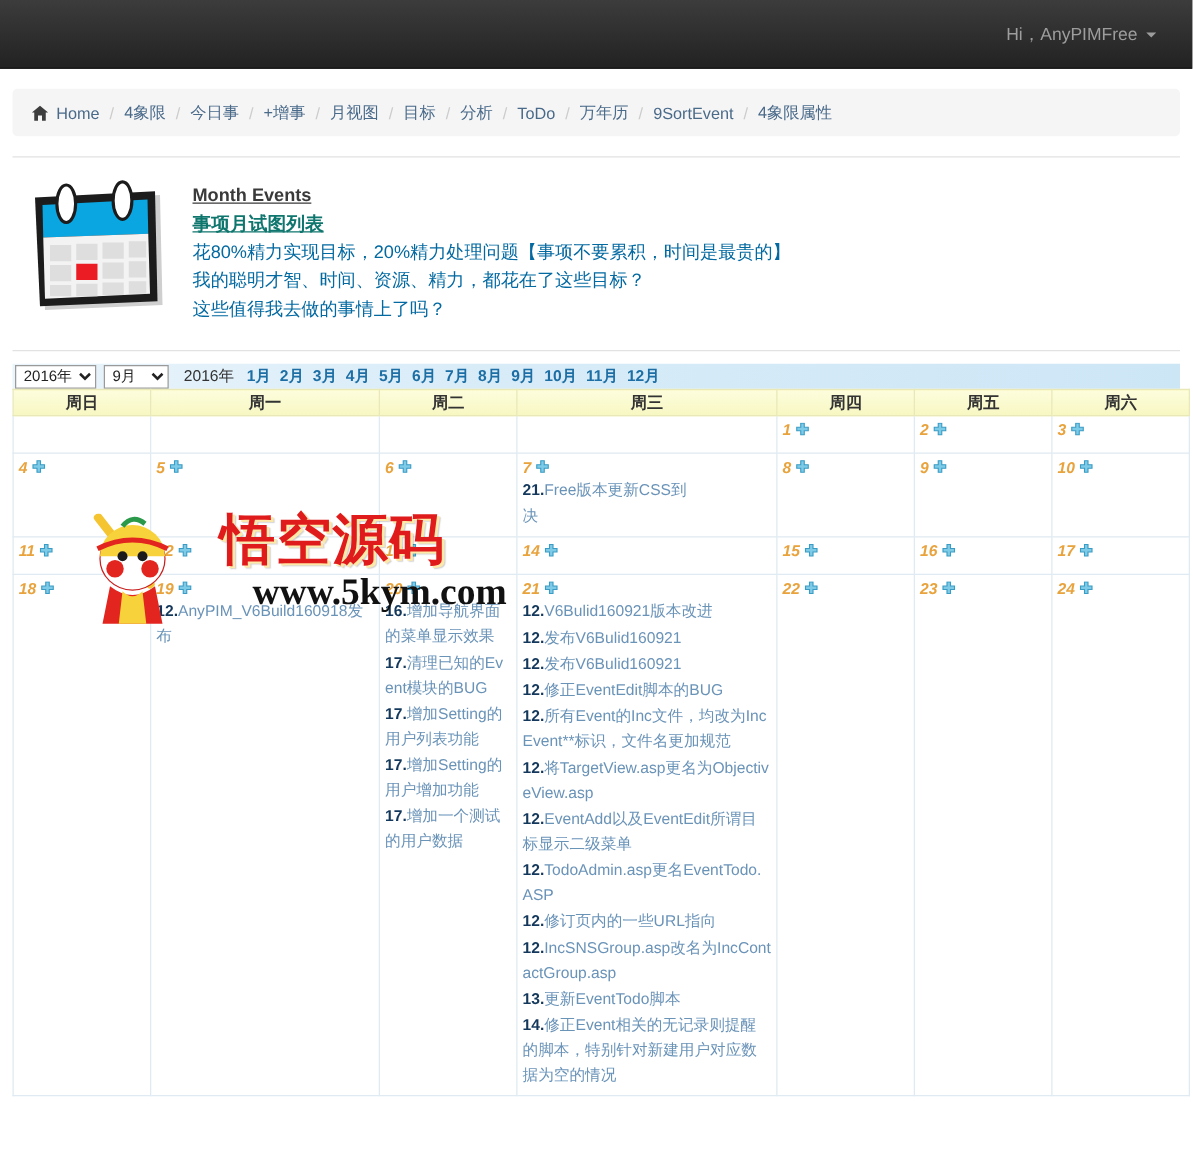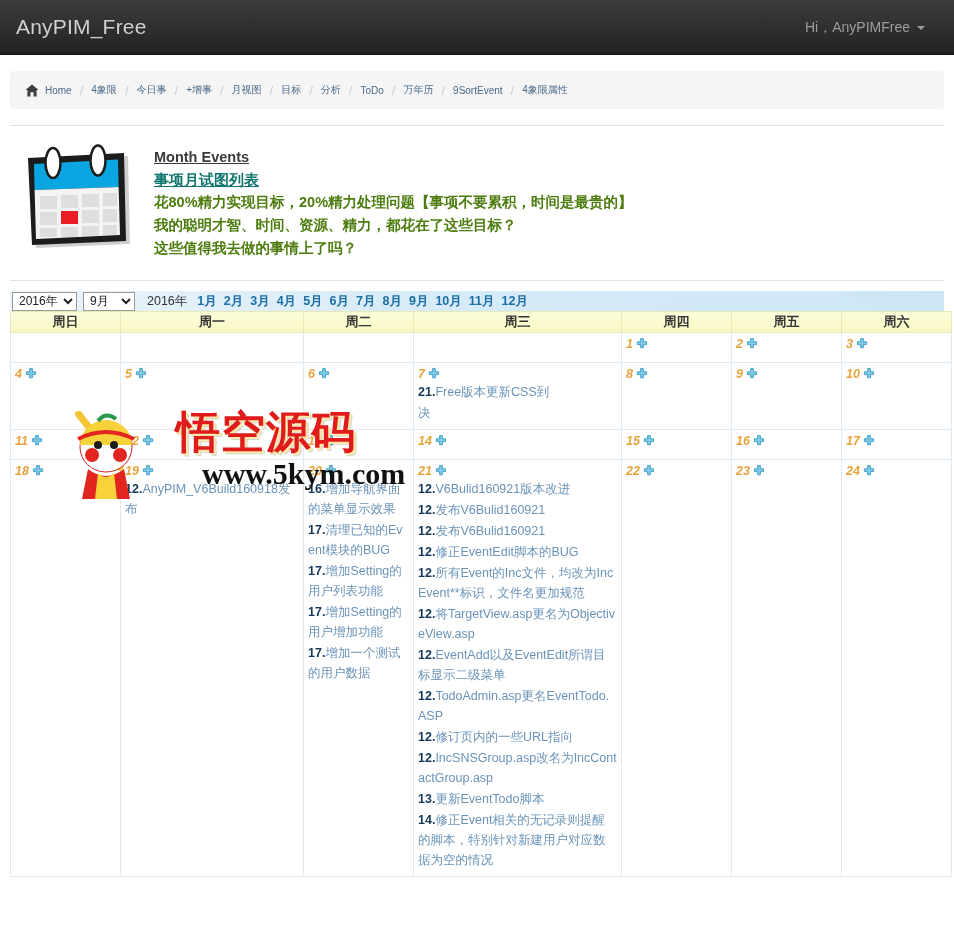--- a/index.html
+++ b/index.html
@@ -65,21 +65,21 @@
     padding:9px 15px;
     display:flex;
     align-items:center;
     flex-wrap:wrap;
     height:38px;
   }
   .home-icon { margin-right:6px; display:inline-flex; align-items:center; }
   .bc-link {
     color:#4a6a8a;
     text-decoration:none;
-    font-size:10px;
+    font-size:13px;
     white-space:nowrap;
   }
   .bc-sep { color:#ccc; padding:0 8px; font-size:13px; }
 
   
   .hr-top {
     border:0; border-top:1px solid #e2e2e2;
     margin:16px 10px 0 10px;
   }
   .intro {
@@ -98,23 +98,22 @@
   }
   .intro-sub {
     font-size:15px;
     font-weight:bold;
     color:#0f766e;
     text-decoration:underline;
     line-height:23px;
   }
   .intro-line {
     font-size:14.5px;
-    color:#4d7c0f;
+    color:#0369a1;
     line-height:23px;
-    font-weight:bold;
   }
   .hr-bot {
     border:0;border-top:1px solid #e2e2e2;
     margin:14px 10px 0 10px;
   }
 
   
   .monthbar {
     margin:10px 10px 0 10px;
     height:20px;
@@ -219,21 +218,20 @@
     font-weight:bold;
     color:#111;
     white-space:nowrap;
     font-family:Liberation Serif, serif;
   }
 </style>
 </head>
 <body>
 
 <div class="navbar">
-  <a href="#" class="brand">AnyPIM_Free</a>
   <div class="nav-right">
     <a href="#" class="nav-item">
       <span>Hi，AnyPIMFree</span>
       <span class="caret"></span>
     </a>
   </div>
 </div>
 
 <div class="breadcrumb-wrap">
   <span class="home-icon">

